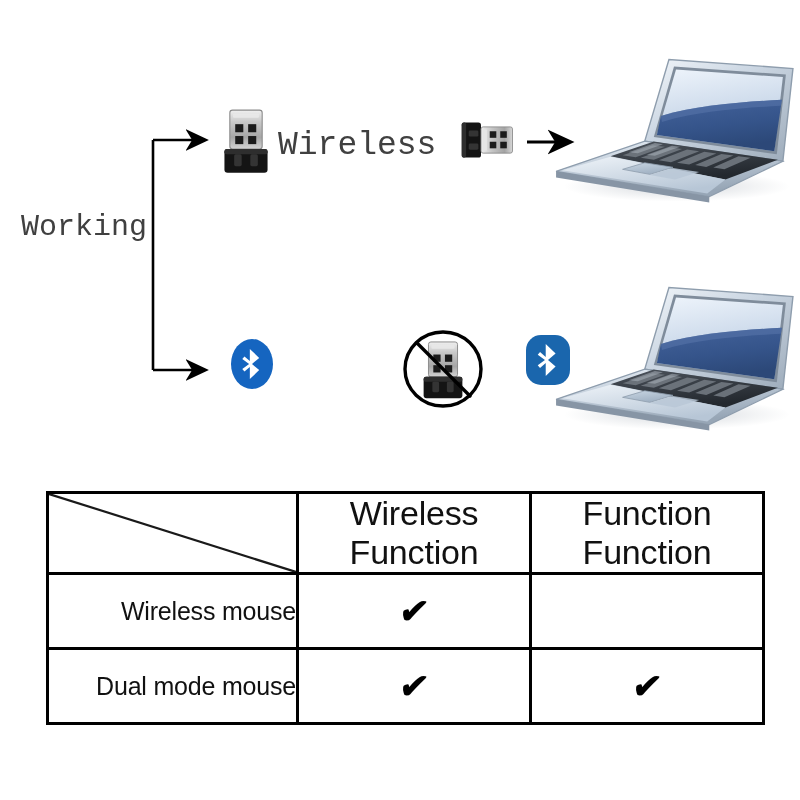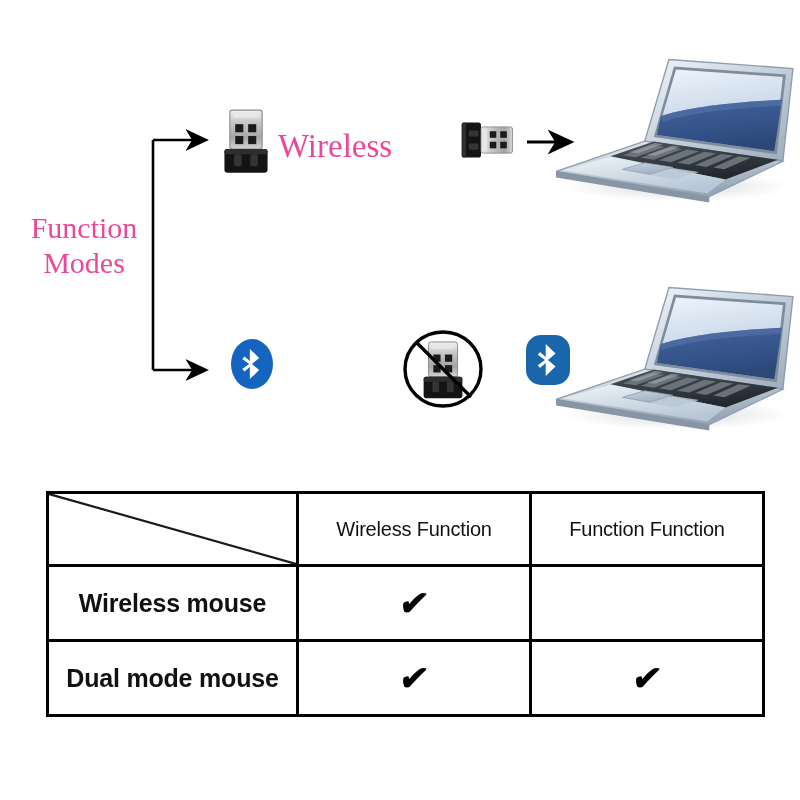--- a/index.html
+++ b/index.html
@@ -26,22 +26,22 @@
   
   .diagram-svg {
     position: absolute;
     left: 0; top: 0;
     width: 800px;
     height: 470px;
   }
 
   .label-text {
     position: absolute;
-    font-family: Liberation Serif, serif;
-    color: #ec4899;
+    font-family: Liberation Mono, monospace;
+    color: #404040;
     white-space: nowrap;
     line-height: 1.18;
   }
 
   #working-modes-label {
     left: 18px;
     top: 210px;
     width: 132px;
     text-align: center;
     font-size: 30px;
@@ -94,31 +94,31 @@
   }
   .corner-diagonal {
     position: absolute;
     left: 0; top: 0;
     width: 100%;
     height: 100%;
     display: block;
   }
 
   .col-head-text {
-    font-size: 20px;
+    font-size: 34px;
     letter-spacing: -0.2px;
   }
 
   .row-head-text {
     font-size: 25px;
     text-align: left;
     padding-left: 20px;
     letter-spacing: -0.2px;
   }
-  td.row-head-cell { text-align: center; font-weight: bold; }
+  td.row-head-cell { text-align: right; }
 
   .check-mark {
     font-size: 34px;
     font-weight: bold;
     line-height: 1;
     display: inline-block;
     transform: skewX(-9deg);
     color: #000000;
   }
   .cell-empty { font-size: 0; }
@@ -289,22 +289,21 @@
         <rect x="526" y="335" width="44" height="50" rx="15" ry="15" fill="#1a66ad"></rect>
         <use href="#bt-glyph" x="529" y="337" width="38" height="46"></use>
       </g>
       <g>
         <use href="#laptop" x="548" y="280" width="252" height="152"></use>
       </g>
     </g>
   </svg>
 
   <div class="label-text" id="working-modes-label">
-    <span class="wm-line">Function</span>
-    <span class="wm-line">Modes</span>
+    <span class="wm-line">Working</span>
   </div>
 
   <div class="label-text" id="wireless-label">Wireless</div>
 
 
   <table class="spec-table">
     <tbody>
       <tr class="row-head">
         <td class="col-label corner-cell">
           <svg class="corner-diagonal" viewBox="0 0 247 70" preserveAspectRatio="none">

